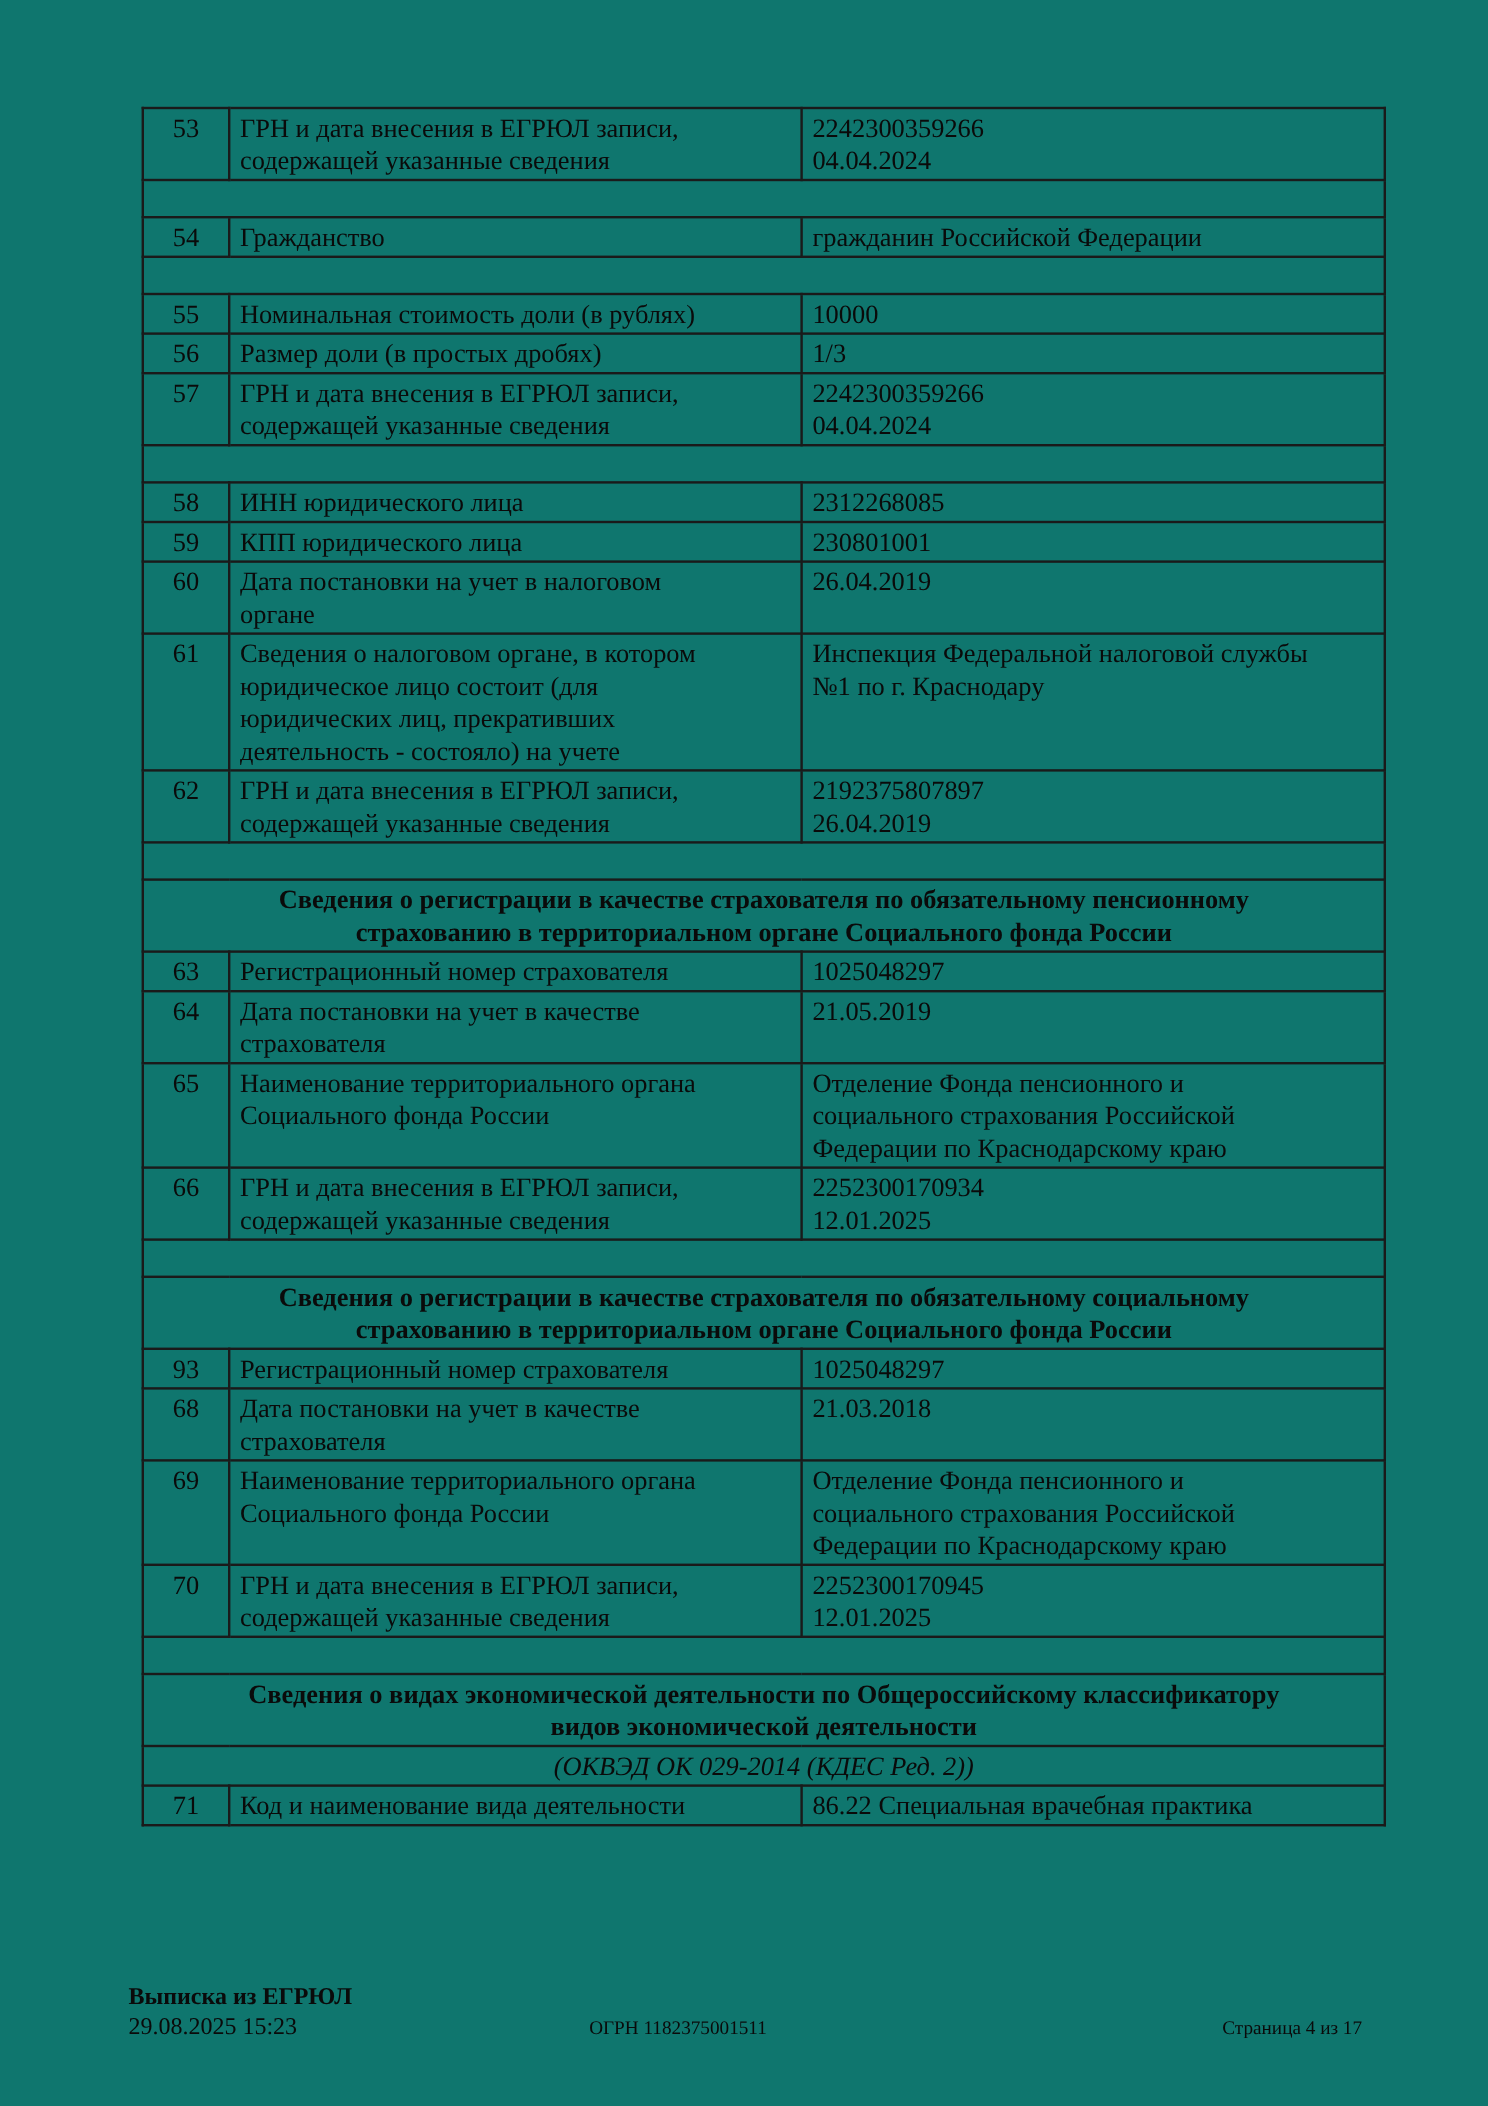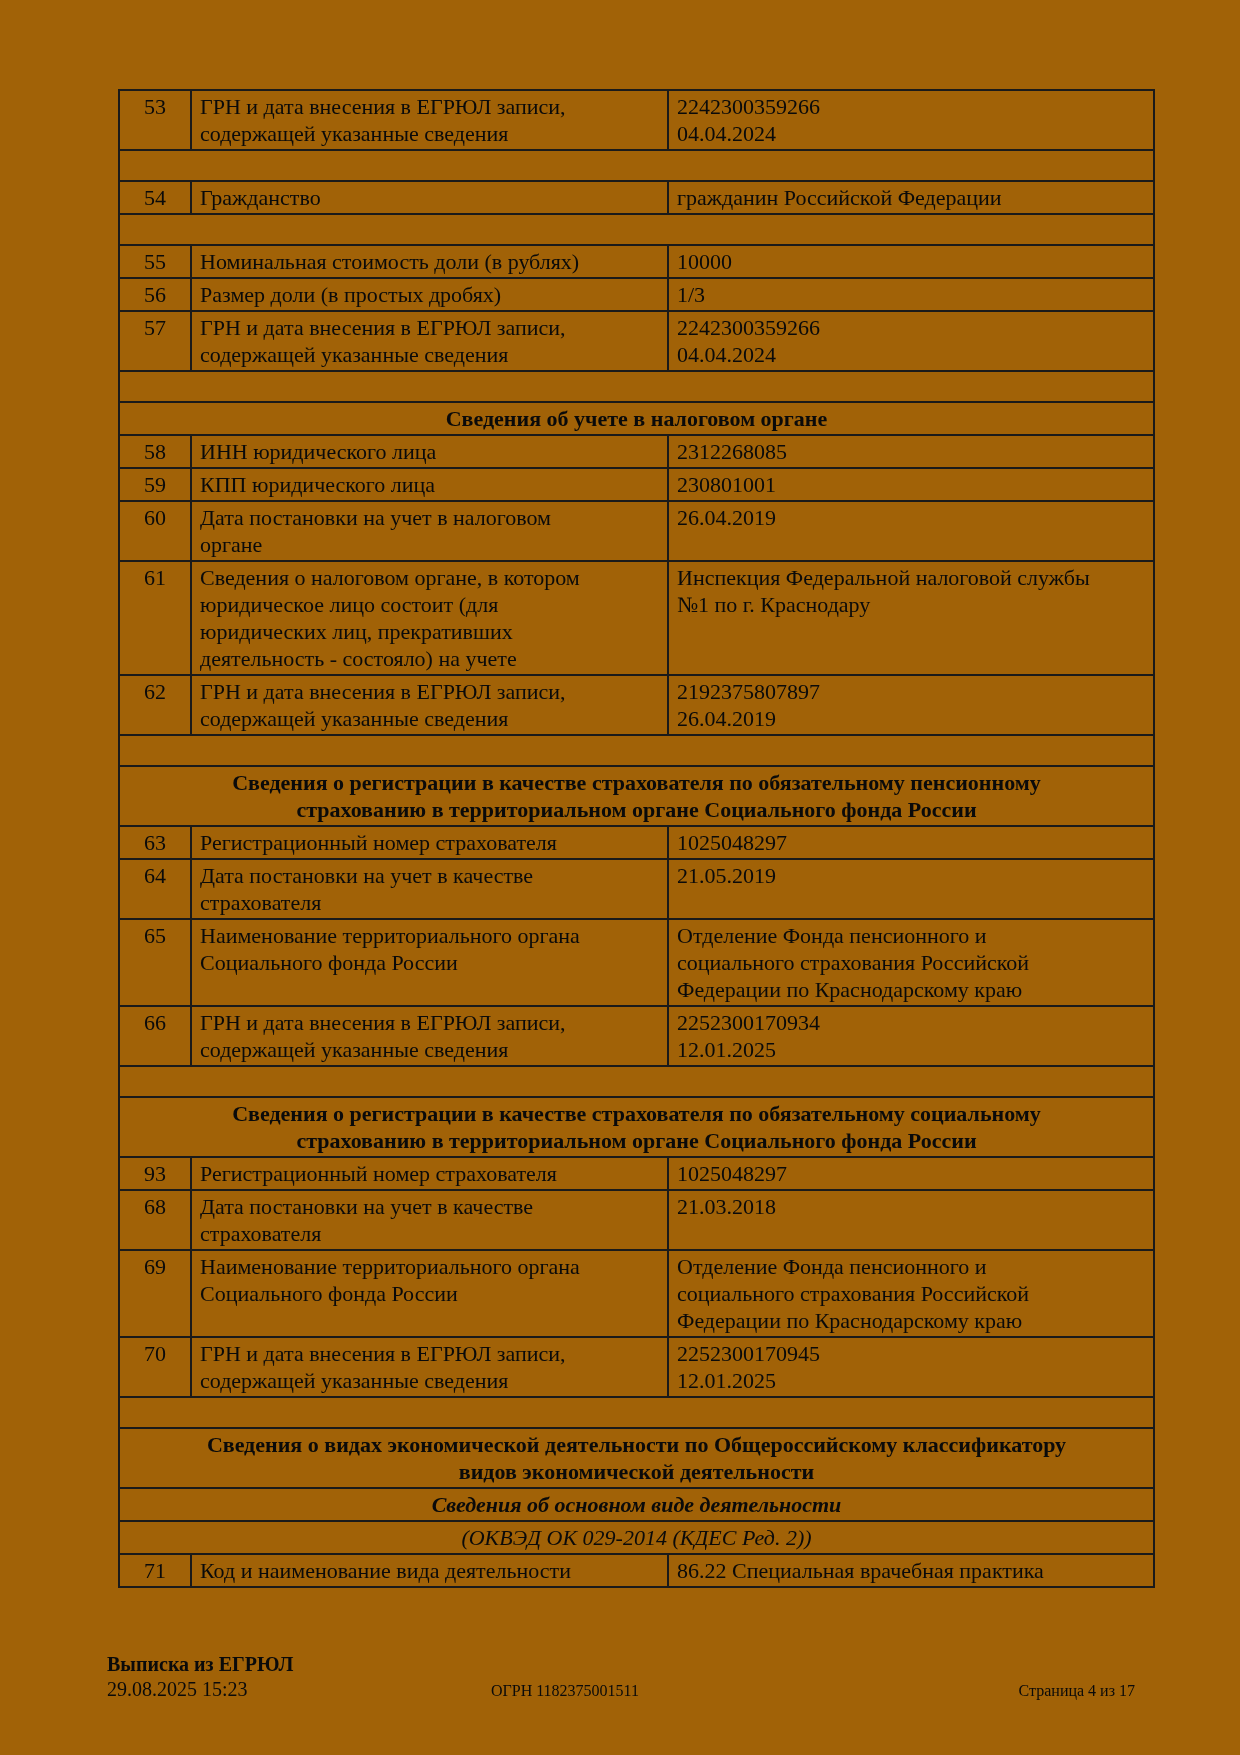--- a/index.html
+++ b/index.html
@@ -3,21 +3,21 @@
 <meta charset="utf-8">
 <style>
   * { box-sizing: border-box; margin: 0; padding: 0; }
   html, body { background: #ffffff; }
   body {
     width: 1240px; height: 1755px;
     position: relative;
     font-family: "Liberation Serif", "DejaVu Serif", serif;
     color: #0a0a0a;
   }
-  .sheet { position: absolute; inset: 0; background: #a16207; font-family: Liberation Serif, serif; }
+  .sheet { position: absolute; inset: 0; background: #0f766e; font-family: Liberation Serif, serif; }
 
   table.egrul {
     position: absolute; left: 118px; top: 89px;
     width: 1035px;
     border-collapse: collapse;
     table-layout: fixed;
   }
   table.egrul td {
     border: 2px solid #1a1a1a;
     vertical-align: top;
@@ -97,23 +97,20 @@
         <td class="num">57</td>
         <td class="label">ГРН и дата внесения в ЕГРЮЛ записи,
 содержащей указанные сведения</td>
         <td class="value">2242300359266
 04.04.2024</td>
       </tr>
       <tr>
         <td class="spacer" colspan="3"></td>
       </tr>
       <tr>
-        <td class="section" colspan="3">Сведения об учете в налоговом органе</td>
-      </tr>
-      <tr>
         <td class="num">58</td>
         <td class="label">ИНН юридического лица</td>
         <td class="value">2312268085</td>
       </tr>
       <tr>
         <td class="num">59</td>
         <td class="label">КПП юридического лица</td>
         <td class="value">230801001</td>
       </tr>
       <tr>
@@ -205,23 +202,20 @@
 12.01.2025</td>
       </tr>
       <tr>
         <td class="spacer" colspan="3"></td>
       </tr>
       <tr>
         <td class="section" colspan="3">Сведения о видах экономической деятельности по Общероссийскому классификатору
 видов экономической деятельности</td>
       </tr>
       <tr>
-        <td class="section sub-italic" colspan="3">Сведения об основном виде деятельности</td>
-      </tr>
-      <tr>
         <td class="section code-italic" colspan="3">(ОКВЭД ОК 029-2014 (КДЕС Ред. 2))</td>
       </tr>
       <tr>
         <td class="num">71</td>
         <td class="label">Код и наименование вида деятельности</td>
         <td class="value">86.22 Специальная врачебная практика</td>
       </tr>
     </tbody>
   </table>
 

